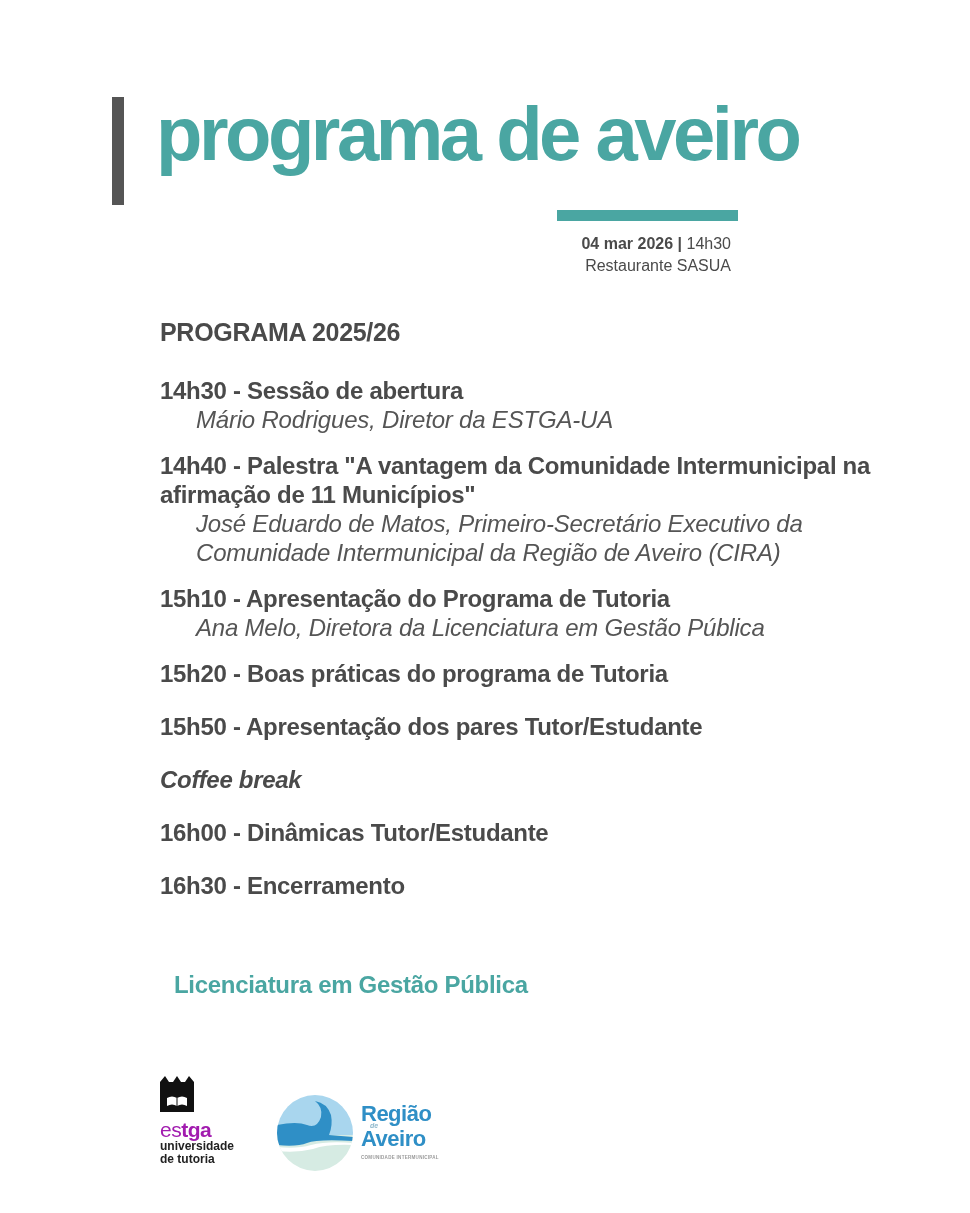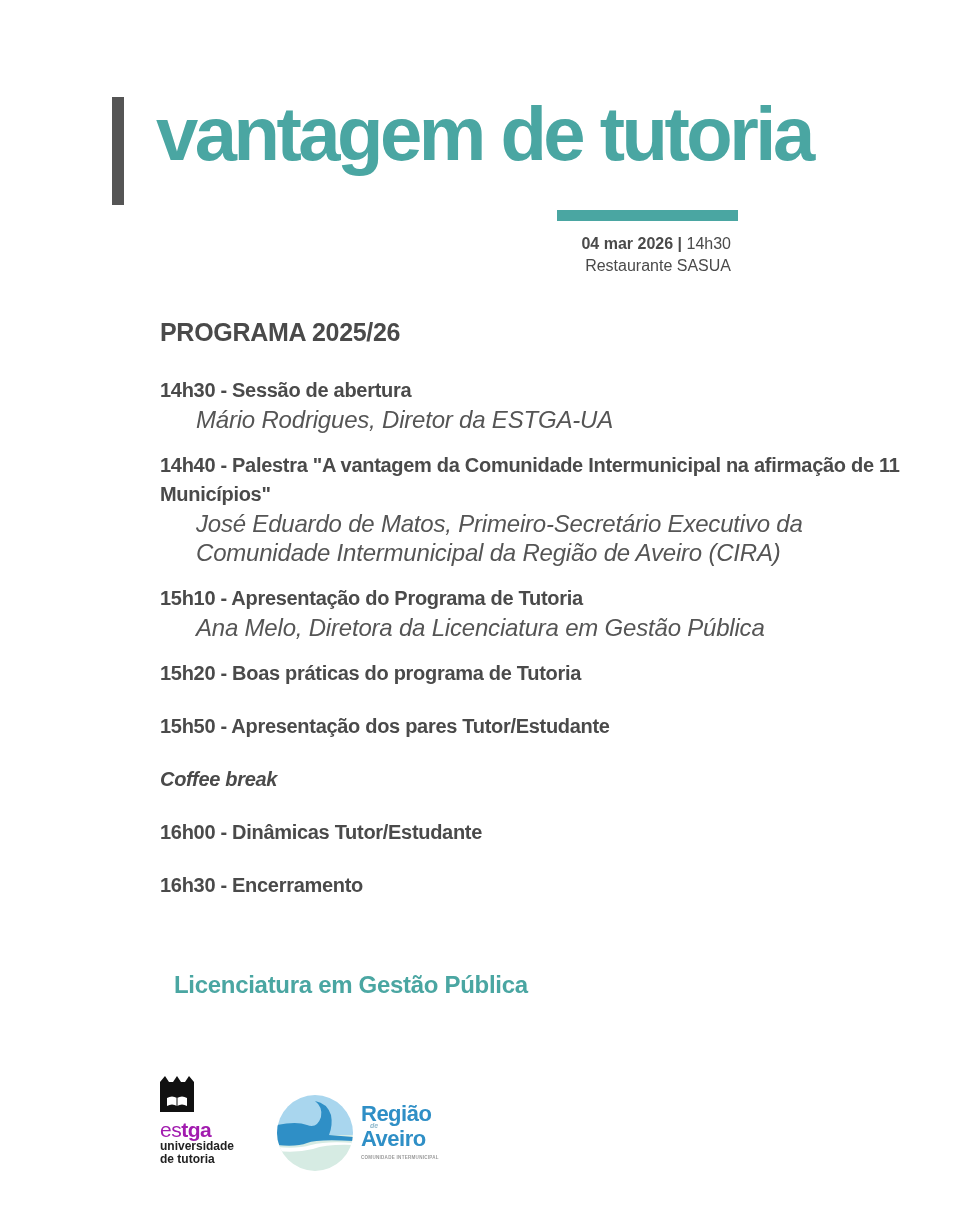--- a/index.html
+++ b/index.html
@@ -8,42 +8,42 @@
     .vbar { position: absolute; left: 112px; top: 97px; width: 12px; height: 108px; background: #555555; }
     .title { position: absolute; left: 156px; top: 96px; font-size: 76px; font-weight: bold;
       color: #4aa6a2; letter-spacing: -3.5px; line-height: 1; white-space: nowrap; }
     .hbar { position: absolute; left: 557px; top: 210px; width: 181px; height: 11px; background: #4aa6a2; }
     .date { position: absolute; right: 239px; top: 233px; font-size: 16px; text-align: right; color: #4a4a4a; line-height: 22px; }
     .date b { font-weight: bold; }
     .date .line2 { display: block; }
     .section { position: absolute; left: 160px; top: 318px; font-size: 25px; font-weight: bold; color: #4a4a4a; letter-spacing: -0.3px; }
     .agenda { position: absolute; left: 160px; top: 376px; width: 780px; }
     .item { margin-bottom: 17px; }
-    .item .head { font-size: 20px; font-weight: bold; line-height: 29px; color: #4a4a4a; letter-spacing: -0.3px; }
+    .item .head { font-size: 24px; font-weight: bold; line-height: 29px; color: #4a4a4a; letter-spacing: -0.3px; }
     .item .sub { font-size: 24px; font-style: italic; line-height: 29px; color: #555555; letter-spacing: -0.2px; margin-left: 36px; }
     .item.italic .head { font-style: italic; }
     .footer-course { position: absolute; left: 160px; top: 971px; font-size: 24px; font-weight: bold; color: #4aa6a2; letter-spacing: -0.3px; margin-left: 14px; }
     .logo-estga { position: absolute; left: 160px; top: 1076px; width: 80px; }
     .logo-estga .emblem { width: 34px; height: 36px; position: relative; }
     .logo-estga .name { font-size: 21px; color: #a21caf; line-height: 20px; margin-top: 4px; letter-spacing: -0.5px; }
     .logo-estga .name b { font-weight: bold; }
     .logo-estga .uni { font-size: 12px; font-weight: bold; color: #222; line-height: 13px; }
     .logo-regiao { position: absolute; left: 277px; top: 1095px; width: 170px; height: 80px; font-weight: bold; }
     .logo-regiao .circle { position: absolute; left: 0; top: 0; width: 76px; height: 76px; }
     .logo-regiao .word { position: absolute; left: 84px; color: #2f8fc6; font-size: 22px; line-height: 22px; letter-spacing: -0.5px; }
     .logo-regiao .w1 { top: 8px; }
     .logo-regiao .w2 { top: 33px; }
     .logo-regiao .de { position: absolute; left: 93px; top: 27px; font-size: 7px; font-style: italic; color: #8fb8cc; }
     .logo-regiao .tag { position: absolute; left: 84px; top: 60px; font-size: 4.5px; color: #999; letter-spacing: 0.3px; white-space: nowrap; }
   </style>
 </head>
 <body>
 
 <div class="vbar"></div>
-<div class="title">vantagem de tutoria</div>
+<div class="title">programa de aveiro</div>
 <div class="hbar"></div>
 
 <div class="date">
   <b>04 mar 2026</b>
   <b>|</b>
   <span>14h30</span>
   <span class="line2">Restaurante SASUA</span>
 </div>
 
 <div class="section">PROGRAMA 2025/26</div>

